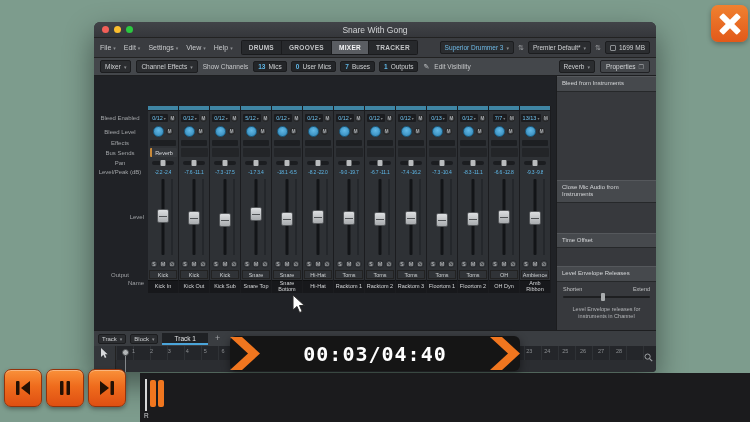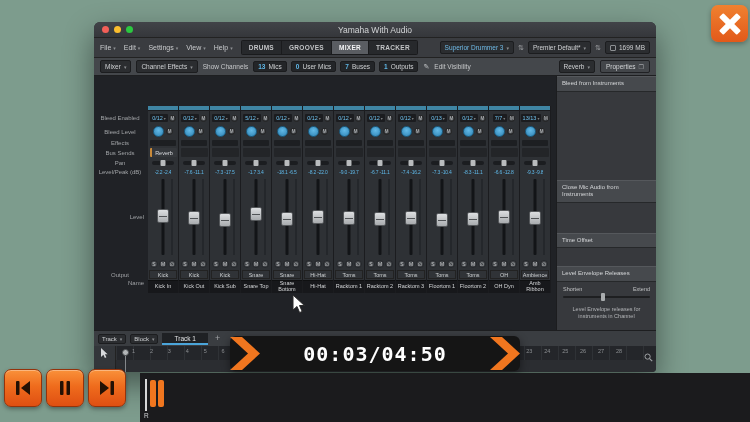--- a/index.html
+++ b/index.html
@@ -167,21 +167,21 @@
 </style>
 </head>
 <body>
 
 <div class="window">
 
   <div class="titlebar">
     <span class="tl red"></span>
     <span class="tl yellow"></span>
     <span class="tl green"></span>
-    <span class="win-title">Yamaha With Audio</span>
+    <span class="win-title">Snare With Gong</span>
   </div>
 
   <div class="menubar">
     <div class="menus">
         <span class="menu-item">
     <span>File</span>
     <span class="caret">▾</span>
   </span>
         <span class="menu-item">
     <span>Edit</span>
@@ -950,21 +950,21 @@
 
 <div class="close-btn">
   <span class="close-bar a"></span>
   <span class="close-bar b"></span>
 </div>
 
 <div class="timer-overlay">
   <svg class="chev left" width="38" height="35" viewBox="0 0 38 35">
     <polygon points="4,1 16,1 34,17.5 16,34 4,34 22,17.5" fill="#f0761f"></polygon>
   </svg>
-  <span class="timer-text">00:03/04:50</span>
+  <span class="timer-text">00:03/04:40</span>
   <svg class="chev right" width="38" height="35" viewBox="0 0 38 35">
     <polygon points="4,1 16,1 34,17.5 16,34 4,34 22,17.5" fill="#f0761f"></polygon>
   </svg>
 </div>
 
 <div class="transport-btn btn-prev">
   <svg width="24" height="24" viewBox="0 0 24 24">
     <rect x="5" y="5" width="3.5" height="14" rx="1" fill="#241104"></rect>
     <polygon points="19,5 10,12 19,19" fill="#241104"></polygon>
   </svg>

